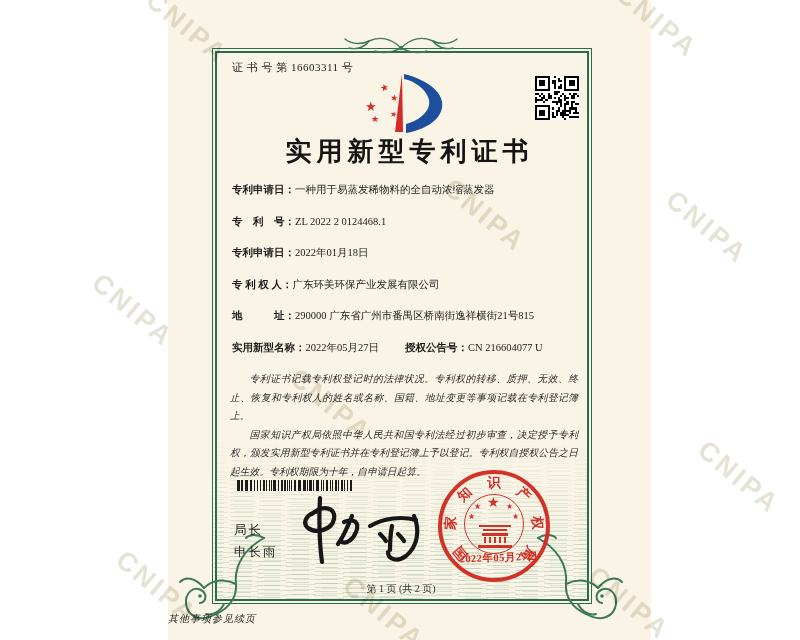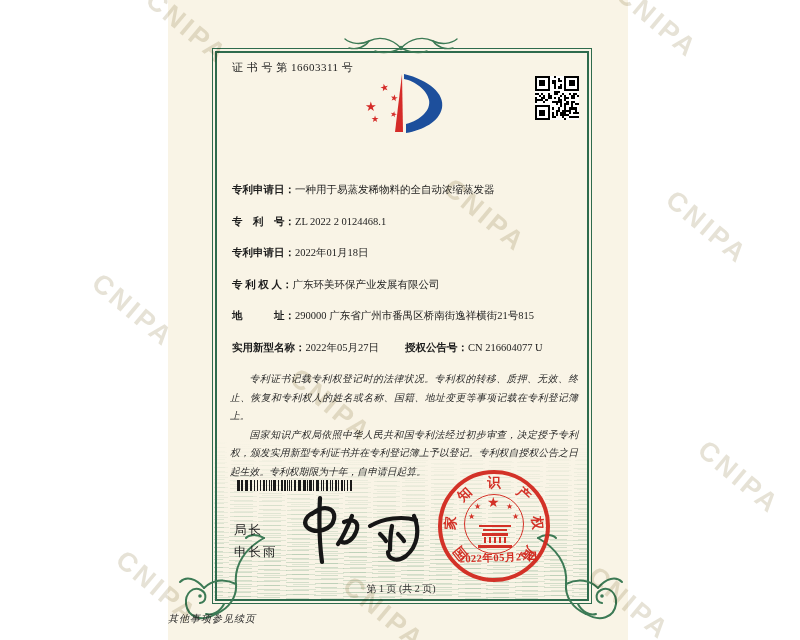--- a/index.html
+++ b/index.html
@@ -3,21 +3,21 @@
 <meta charset="utf-8">
 <style>
   html,body{margin:0;padding:0;}
   .canvas{position:relative;width:800px;height:640px;background:#ffffff;overflow:hidden;
           font-family:"Liberation Serif","DejaVu Serif",serif;cursor:default;}
   
   .wm{position:absolute;font-family:"Liberation Sans","DejaVu Sans",sans-serif;
       font-weight:bold;font-size:27px;letter-spacing:3px;color:rgba(183,170,136,0.34);
       transform:rotate(40deg);mix-blend-mode:multiply;pointer-events:none;z-index:5;white-space:nowrap;}
   
-  .paper{position:absolute;left:168px;top:0;width:460px;height:640px;background:#f9f4e6;z-index:1;}
+  .paper{position:absolute;left:168px;top:0;width:460px;height:640px;background:#f9f4e6;z-index:1;padding-left:23px;}
   .page-border{position:absolute;left:44px;top:48px;width:378px;height:554px;
                border:1px solid #2e6b4d;}
   .page-border::after{content:'';position:absolute;inset:2px;border:2px solid #2e6b4d;}
   
   .guilloche{position:absolute;left:46px;top:438px;width:374px;height:162px;
      background:
        repeating-linear-gradient(2deg, rgba(120,168,132,0.30) 0 0.8px, transparent 0.8px 4px),
        repeating-linear-gradient(-2deg, rgba(120,168,132,0.22) 0 0.8px, transparent 0.8px 5px);}
   .guilloche::after{content:'';position:absolute;inset:0;
      background:linear-gradient(to bottom,#f9f4e6 0%,rgba(249,244,230,0) 72%);}
@@ -251,20 +251,21 @@
           <rect x="9" y="19" width="1" height="1" fill="#000"></rect>
           <rect x="13" y="19" width="1" height="1" fill="#000"></rect>
           <rect x="16" y="19" width="1" height="1" fill="#000"></rect>
           <rect x="17" y="19" width="1" height="1" fill="#000"></rect>
           <rect x="18" y="19" width="1" height="1" fill="#000"></rect>
           <rect x="19" y="19" width="1" height="1" fill="#000"></rect>
           <rect x="20" y="19" width="1" height="1" fill="#000"></rect>
           <rect x="14" y="20" width="1" height="1" fill="#000"></rect>
         </svg></div>
 
+    <div class="title">实用新型专利证书</div>
 
     <div class="fields">
       <div class="frow">
         <span class="flabel">专利申请日：</span><span class="fvalue">一种用于易蒸发稀物料的全自动浓缩蒸发器</span>
       </div>
       <div class="frow">
         <span class="flabel">专　利　号：</span><span class="fvalue">ZL 2022 2 0124468.1</span>
       </div>
       <div class="frow">
         <span class="flabel">专利申请日：</span><span class="fvalue">2022年01月18日</span>

